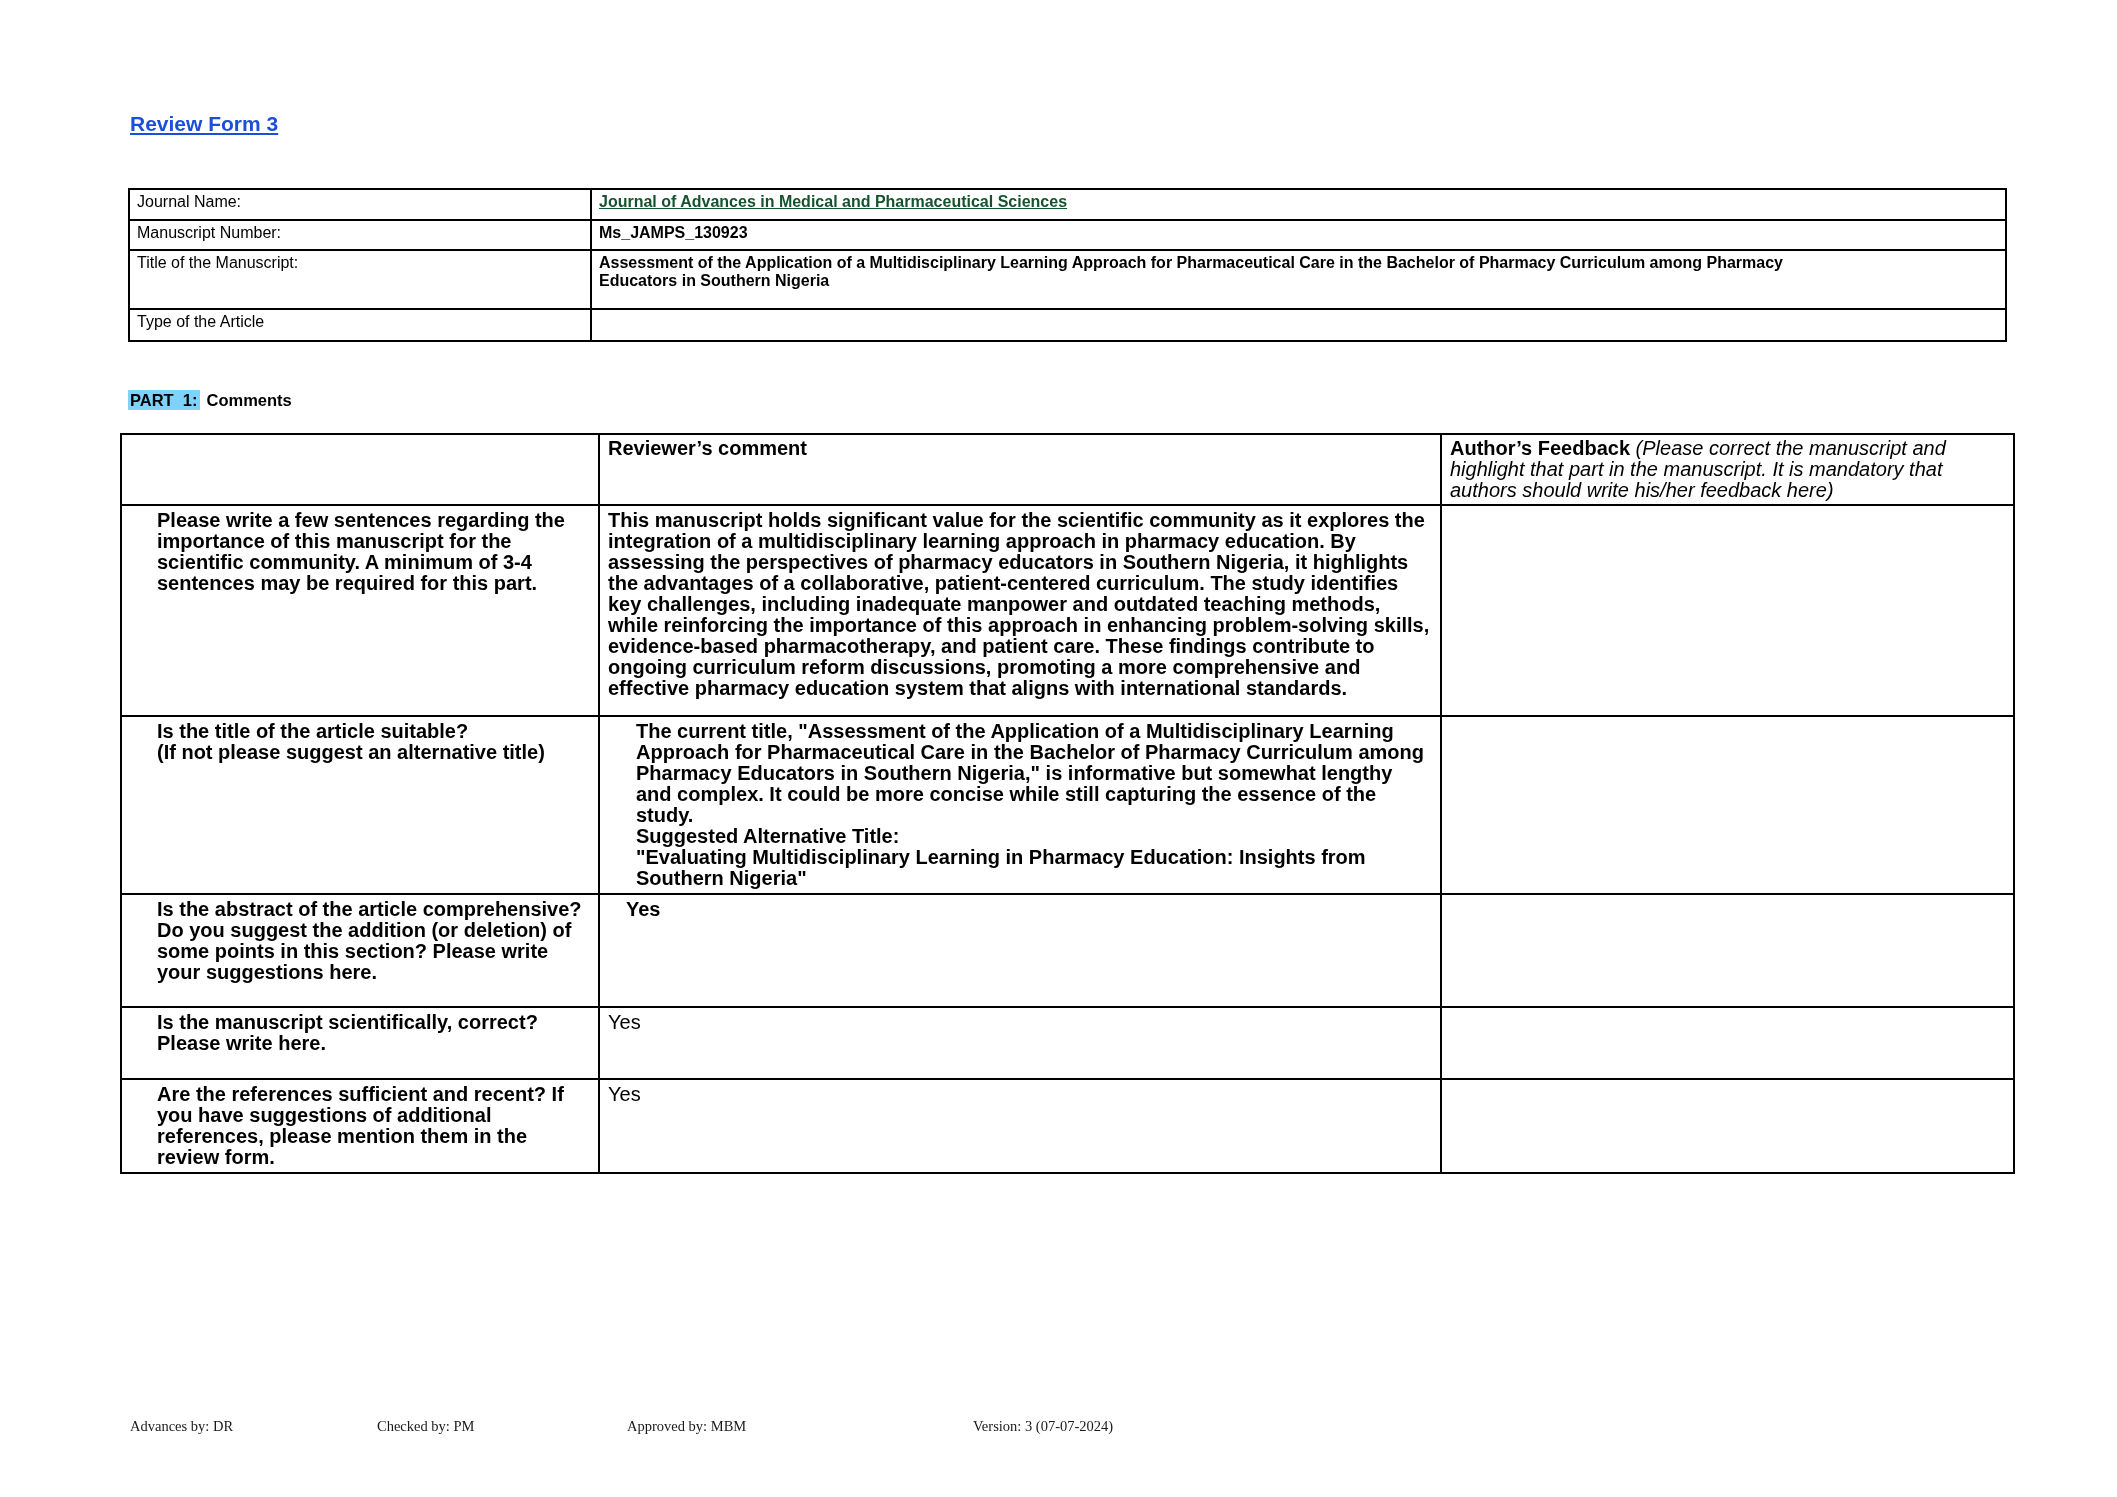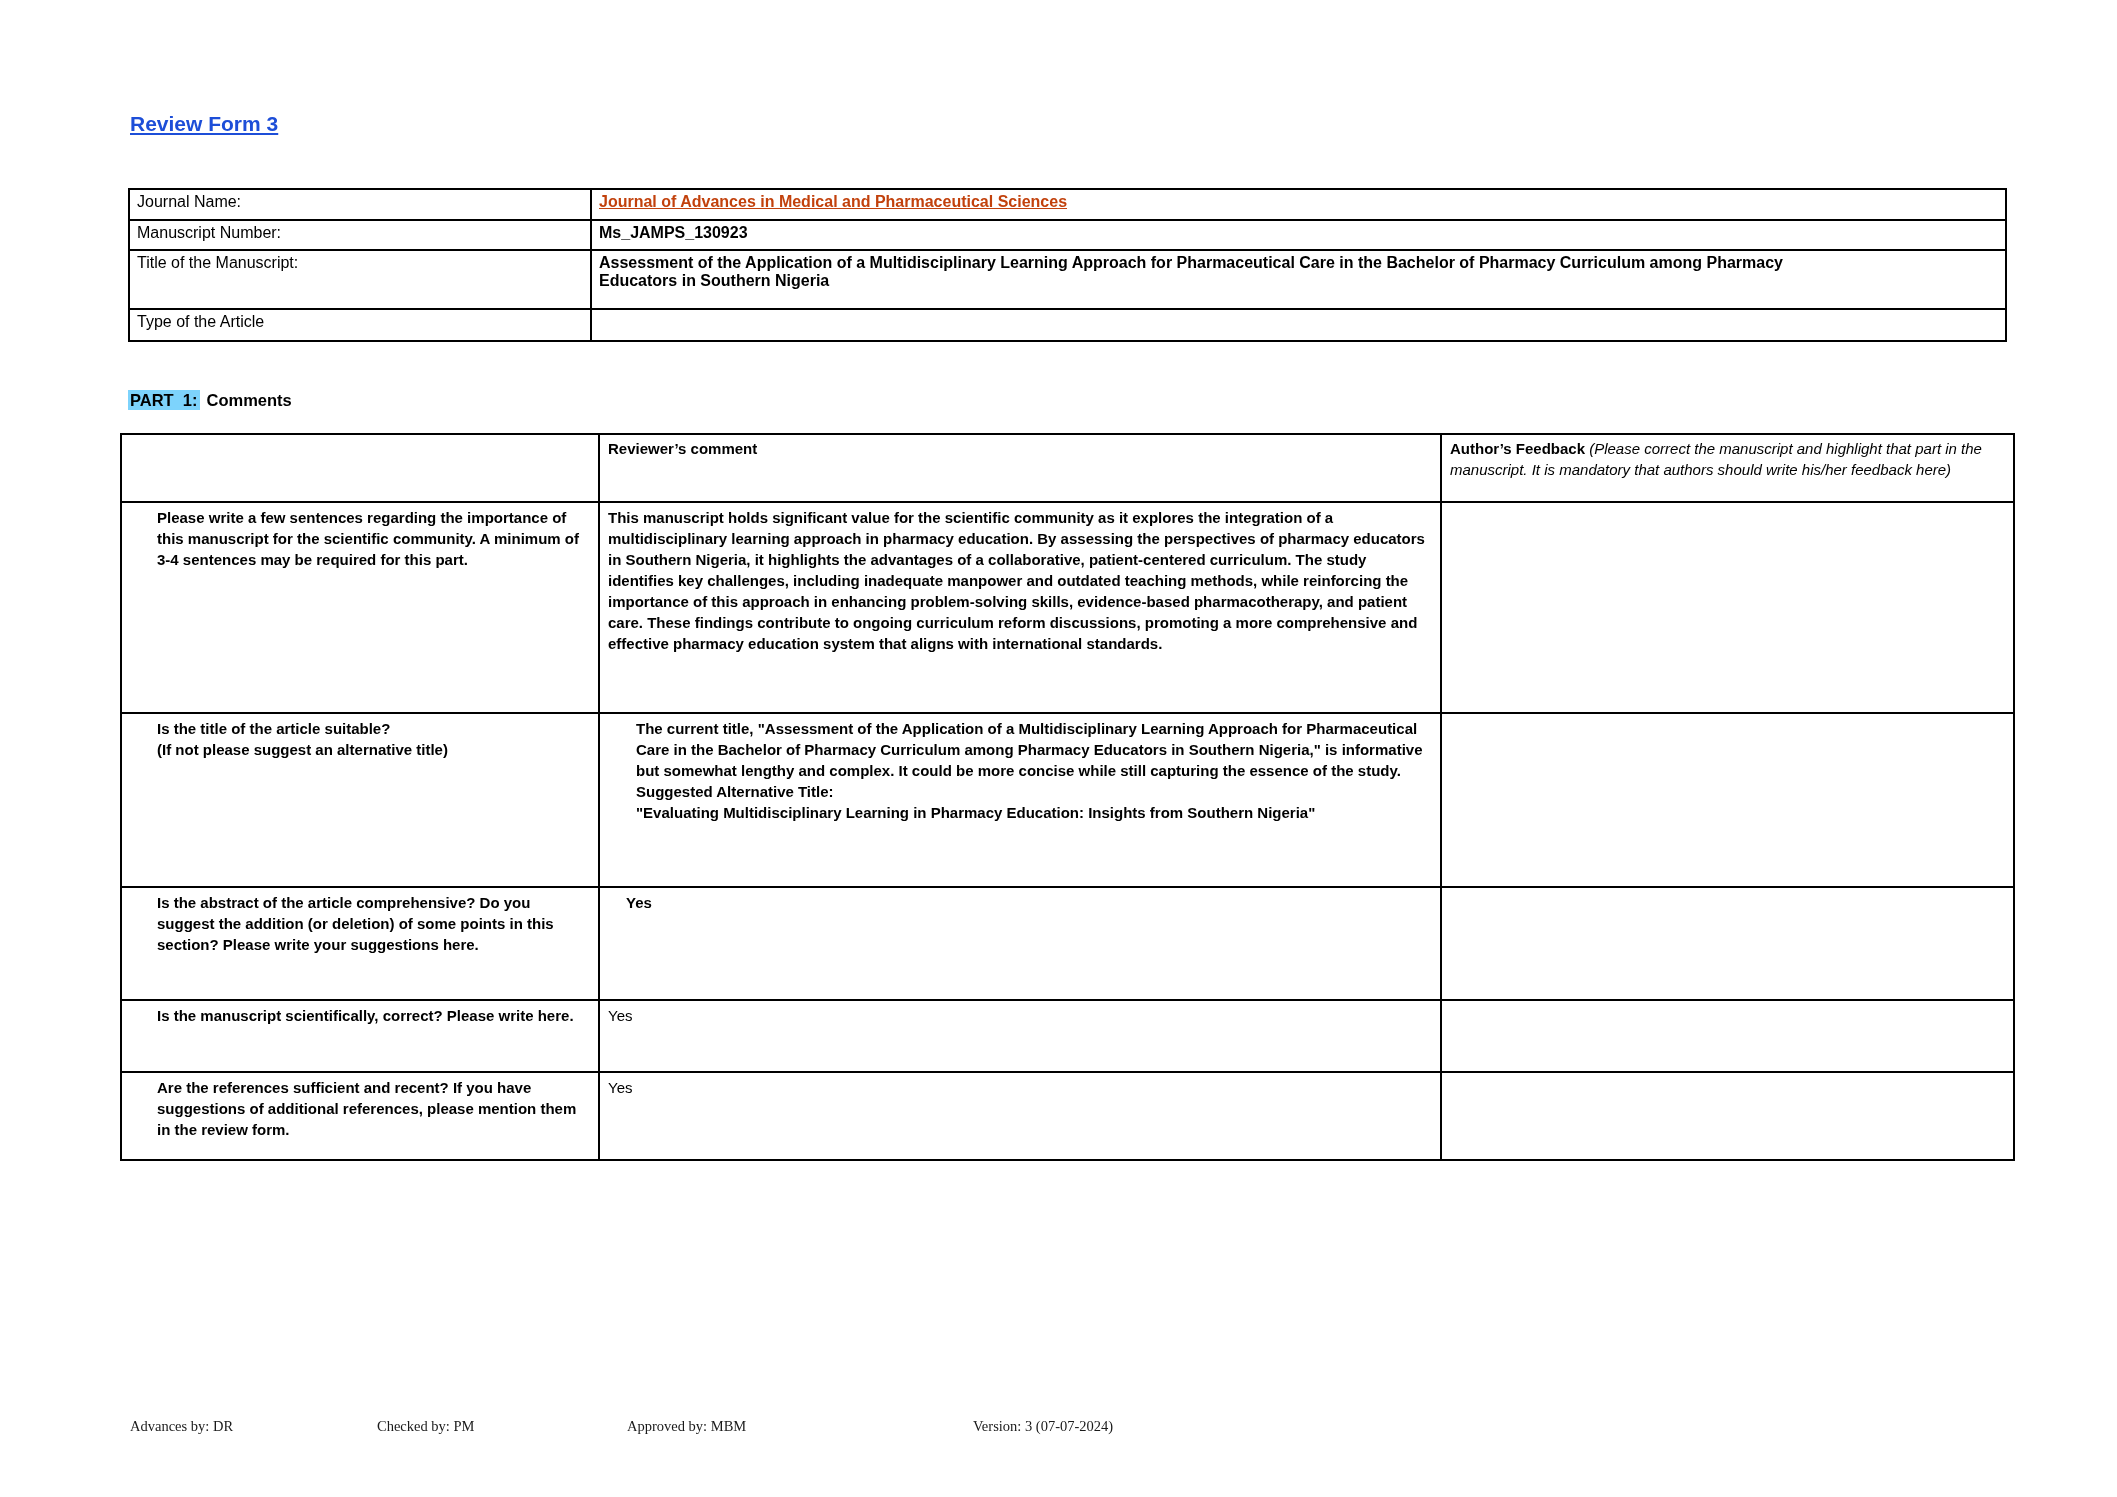--- a/index.html
+++ b/index.html
@@ -16,30 +16,30 @@
   }
 
   
   table { border-collapse:collapse; table-layout:fixed; }
   td { vertical-align:top; }
   .info-table { position:absolute; left:128px; top:188px; width:1877px; }
   .info-table td { border:2px solid #000; font-size:16px; padding:3px 10px 2px 7px; }
   .info-table .ilabel { font-weight:normal; }
   .info-table .ivalue { font-weight:bold; white-space:pre-line; }
   .ir1 td { height:24px; } .ir2 td { height:23px; } .ir3 td { height:52px; } .ir4 td { height:25px; }
-  .journal-link { color:#c2410c; font-weight:bold; text-decoration:underline; cursor:pointer; }
+  .journal-link { color:#14532d; font-weight:bold; text-decoration:underline; cursor:pointer; }
 
   
   .part1 { position:absolute; left:128px; top:391px; font-size:16.5px; font-weight:bold; }
   .part1 .badge { background:#7dd3fc; white-space:pre; padding:1px 2px; }
   .part1 .part1-title { margin-left:7px; }
 
   
   .comments-table { position:absolute; left:120px; top:433px; width:1893px; }
-  .comments-table td { border:2px solid #000; font-size:15px; line-height:21px; }
+  .comments-table td { border:2px solid #000; font-size:20px; line-height:21px; }
   .comments-table .q { font-weight:bold; white-space:pre-line; padding:4px 10px 4px 35px; }
   .comments-table .c { white-space:pre-line; padding:4px 10px 4px 8px;border-radius:10px; }
   .comments-table .f { padding:4px 8px; }
   .hrow td { border:2px solid #000; padding:3px 8px; }
   .hrow .h2 { font-weight:bold; }
   .hrow .h3b { font-weight:bold; }
   .hrow .h3i { font-style:italic; font-weight:normal; }
   .hrow td { height:60px; }
   .rr1 td { height:201px; } .rr2 td { height:164px; } .rr3 td { height:103px; }
   .rr4 td { height:62px; }  .rr5 td { height:78px; }

